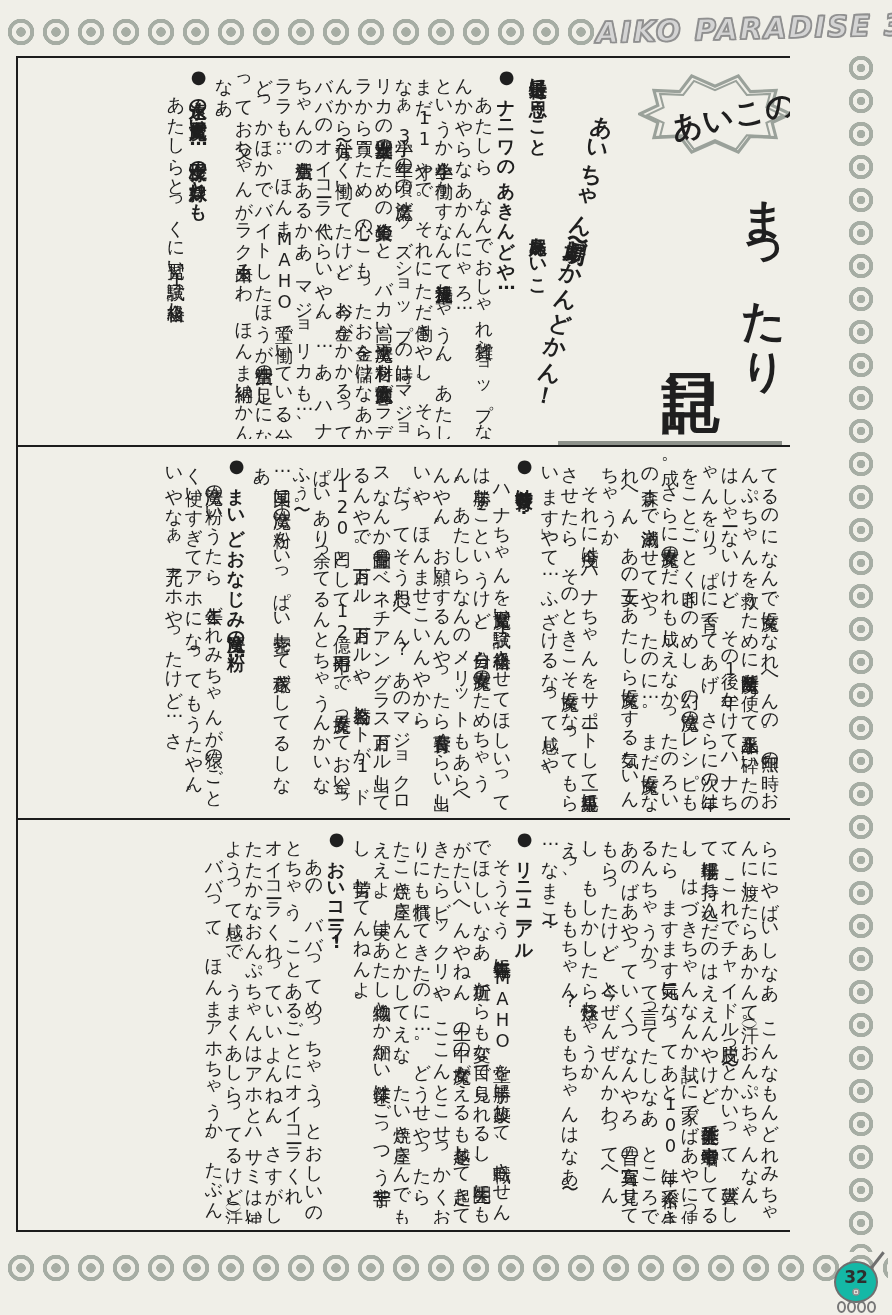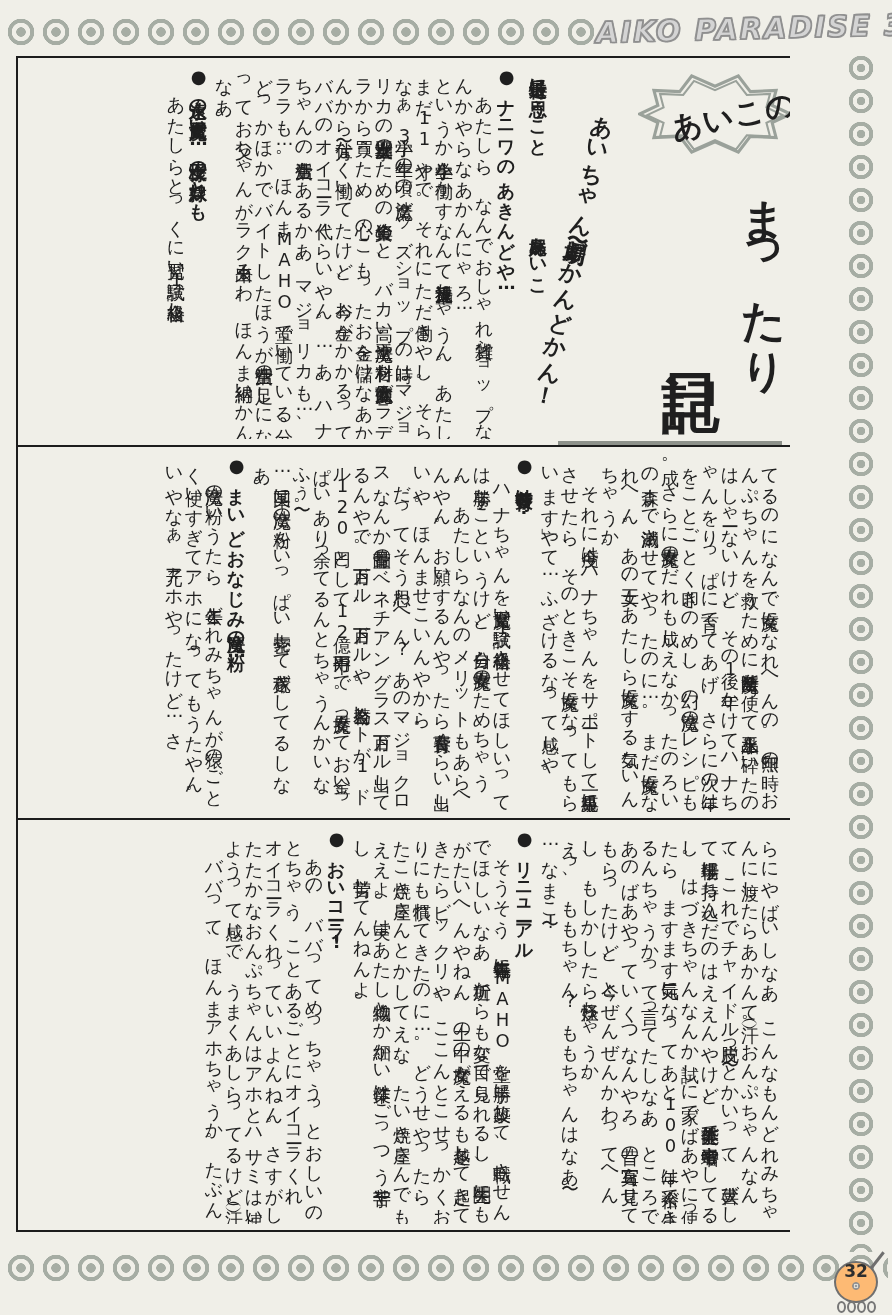--- a/index.html
+++ b/index.html
@@ -85,22 +85,22 @@
     transform:rotate(12deg); transform-origin:50% 0;
   }
   .title-underline {
     position:absolute; bottom:-2px; left:6px; width:224px; height:6px; background:#8d918a;
   }
 
   
   .critter { position:absolute; left:832px; top:1255px; width:52px; height:56px; z-index:5; }
   .critter-head {
     position:absolute; top:6px; left:2px; width:44px; height:42px;
-    border:2.5px solid #6f6f6f; border-radius:50%; background:#fdba74;
-    display:flex; flex-direction:column; align-items:center; justify-content:flex-start;
+    border:2.5px solid #6f6f6f; border-radius:50%; background:#14b8a6;
+    display:flex; flex-direction:column; align-items:center; justify-content:center;
   }
   .critter-num { font-weight:bold; font-size:17px; color:#2e2e2e; line-height:1; }
   .critter-mouth {
     margin-top:2px; width:8px; height:8px; border-radius:50%;
     border:1px solid #8a8a8a;
     background:repeating-radial-gradient(#9a9a9a 0 1px, #dddcd5 1px 2.5px);
   }
   .critter-antenna {
     position:absolute; top:-5px; right:6px; width:2.5px; height:20px;
     background:#6f6f6f; transform:rotate(38deg);

